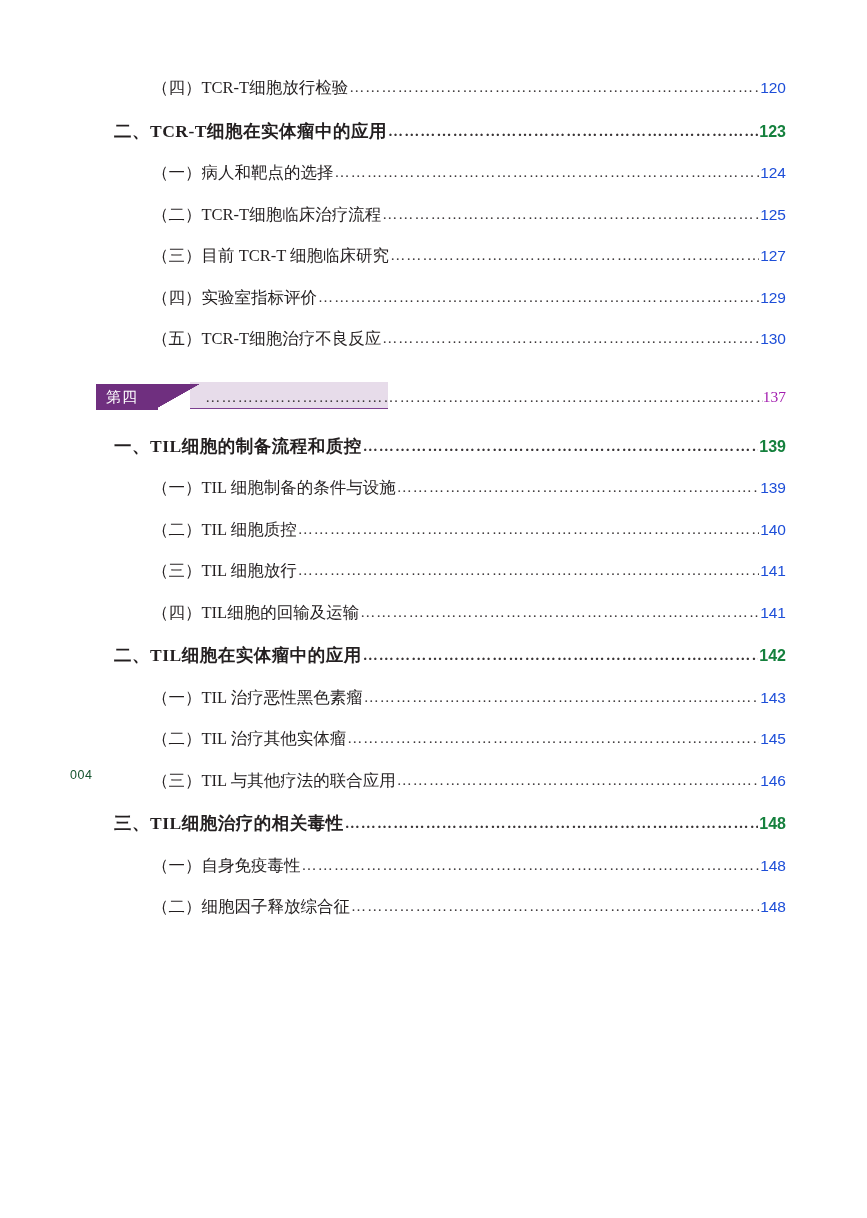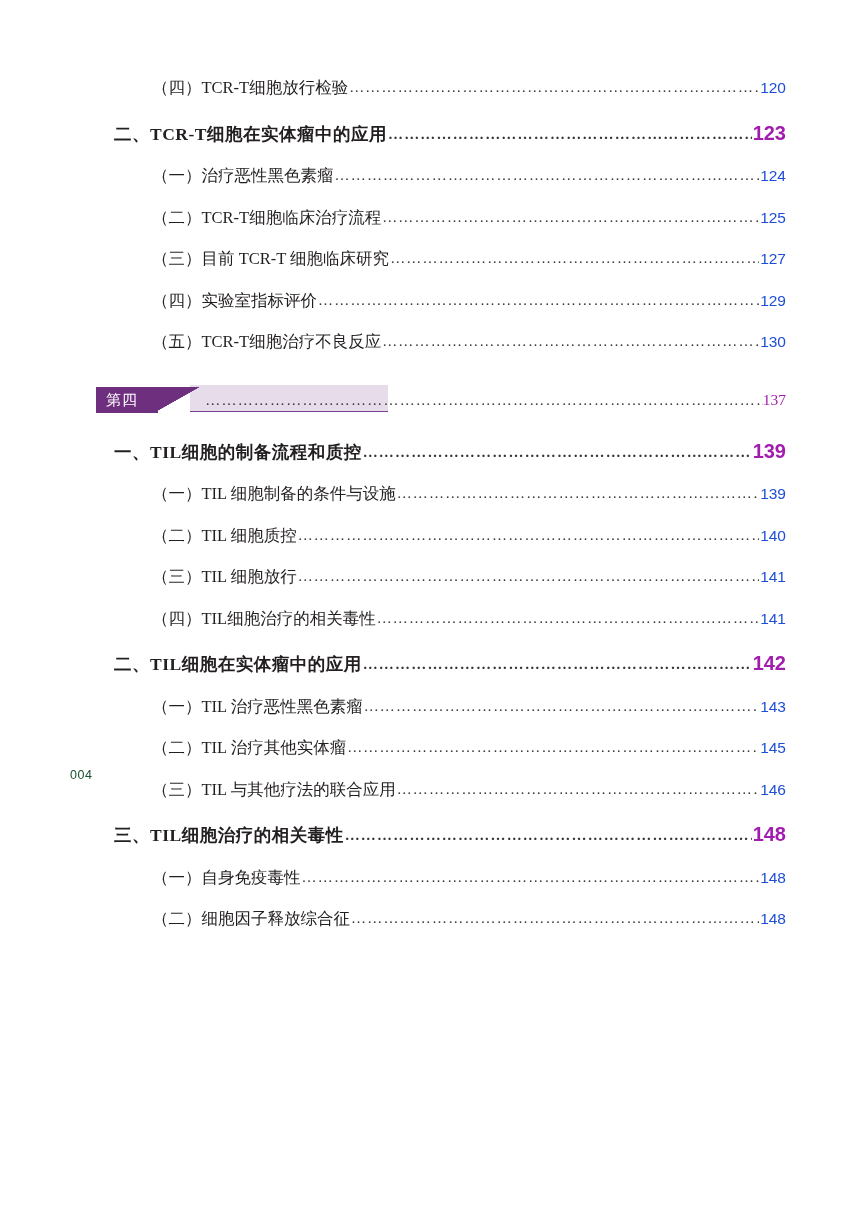--- a/index.html
+++ b/index.html
@@ -58,21 +58,21 @@
   }
 
   
   .lvl1 {
     margin-left: 18px;
     margin-top: 26px;
     font-size: 17.5px;
     font-weight: bold;
   }
   .lvl1 .txt { letter-spacing: 0.5px; }
-  .lvl1 .pg { color: #a21caf; font-size: 20px; }
+  .lvl1 .pg { color: #15803d; font-size: 16px; }
 
   
   .lvl2 {
     margin-left: 56px;
     margin-top: 25px;
     font-size: 16.5px;
   }
 
   .first { margin-top: 0; }
 
@@ -175,21 +175,21 @@
       <span class="pg">120</span>
     </div>
 
     <div class="row lvl1">
       <span class="txt">二、TCR-T细胞在实体瘤中的应用</span>
       <span class="dots">………………………………………………………………………………………………………</span>
       <span class="pg">123</span>
     </div>
 
     <div class="row lvl2">
-      <span class="txt">（一）治疗恶性黑色素瘤</span>
+      <span class="txt">（一）病人和靶点的选择</span>
       <span class="dots">………………………………………………………………………………………………………</span>
       <span class="pg">124</span>
     </div>
 
     <div class="row lvl2">
       <span class="txt">（二）TCR-T细胞临床治疗流程</span>
       <span class="dots">………………………………………………………………………………………………………</span>
       <span class="pg">125</span>
     </div>
 
@@ -238,21 +238,21 @@
       <span class="pg">140</span>
     </div>
 
     <div class="row lvl2">
       <span class="txt">（三）TIL 细胞放行</span>
       <span class="dots">………………………………………………………………………………………………………</span>
       <span class="pg">141</span>
     </div>
 
     <div class="row lvl2">
-      <span class="txt">（四）TIL细胞治疗的相关毒性</span>
+      <span class="txt">（四）TIL细胞的回输及运输</span>
       <span class="dots">………………………………………………………………………………………………………</span>
       <span class="pg">141</span>
     </div>
 
     <div class="row lvl1">
       <span class="txt">二、TIL细胞在实体瘤中的应用</span>
       <span class="dots">………………………………………………………………………………………………………</span>
       <span class="pg">142</span>
     </div>
 

